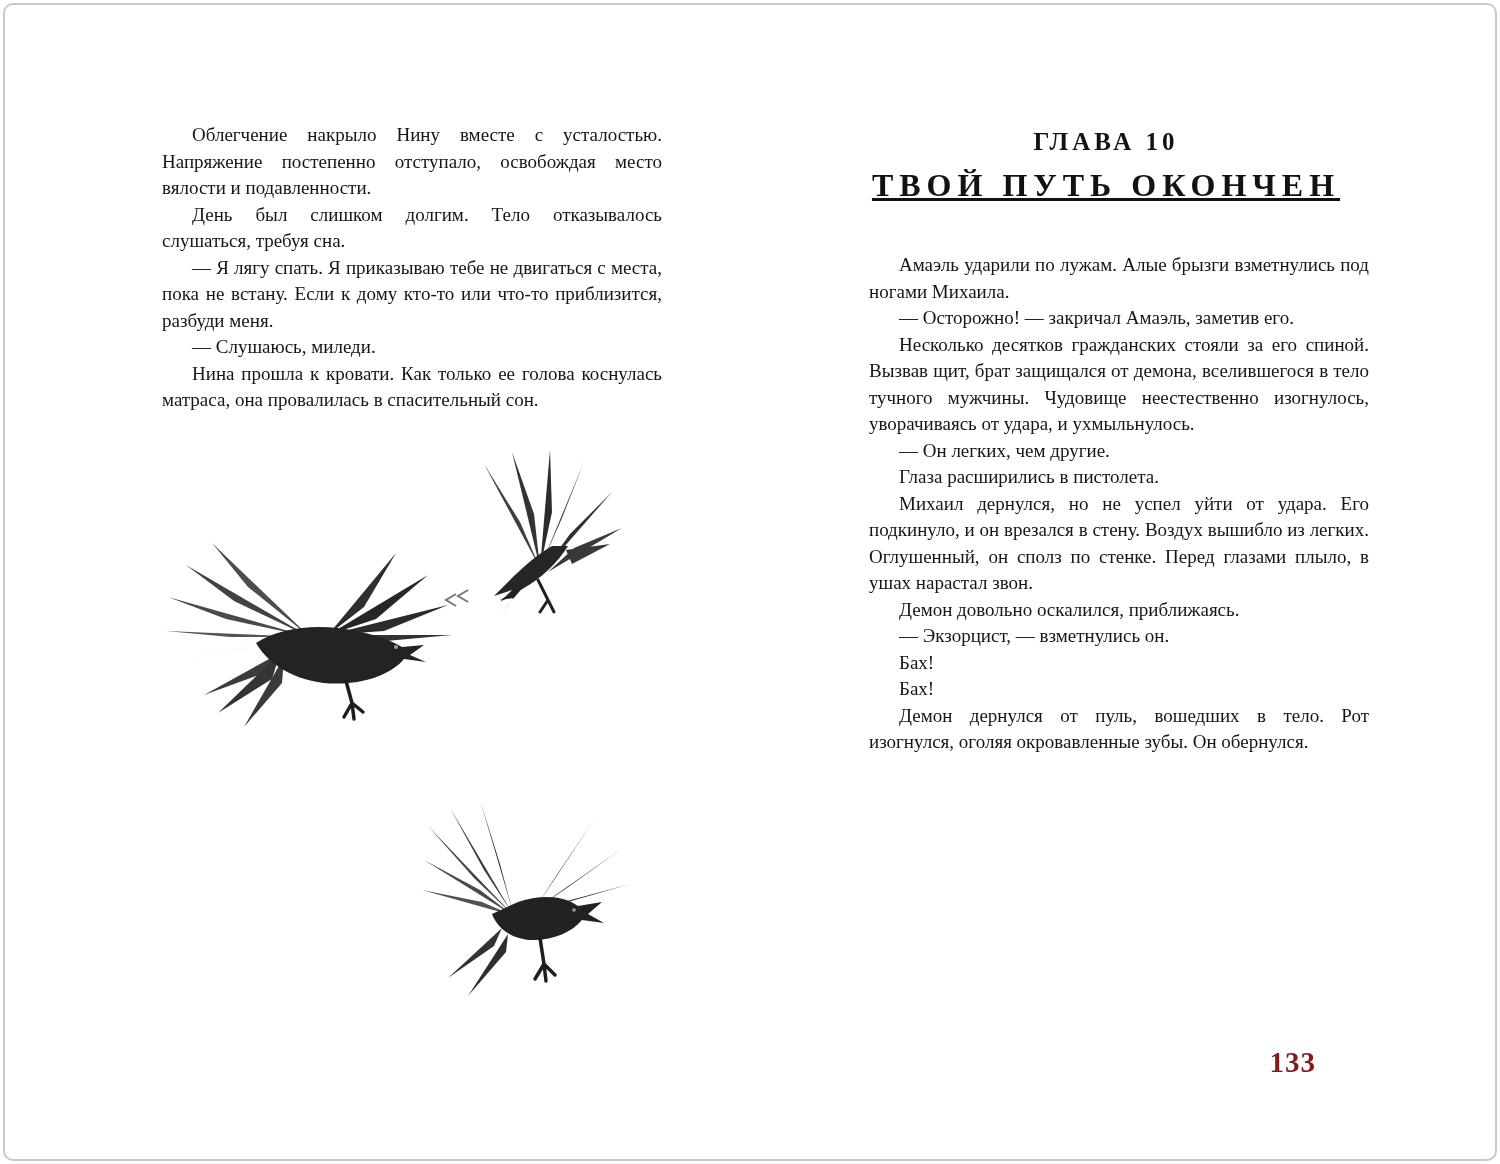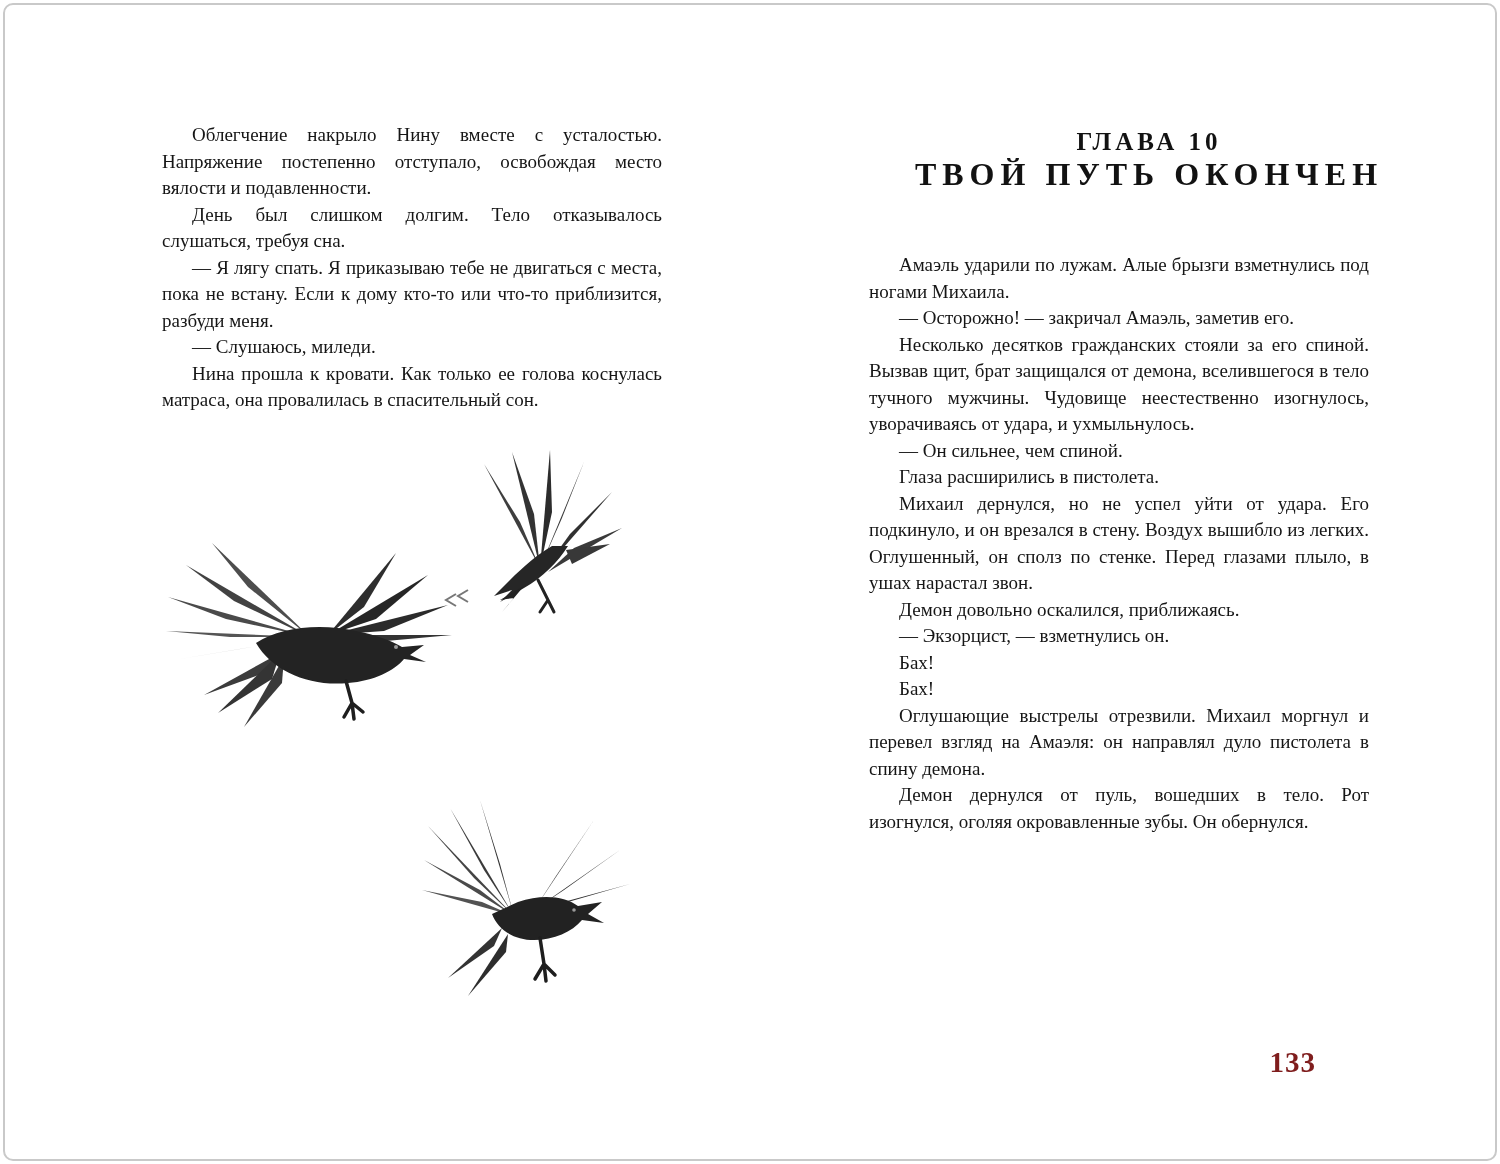--- a/index.html
+++ b/index.html
@@ -23,35 +23,36 @@
     line-height: 26.5px;
     text-align: justify;
     hyphens: auto;
     -webkit-hyphens: auto;
   }
   .text-col p { text-indent: 30px; margin-left: 24px; }
   #left-col  { left: 138px; top: 122px; }
   #right-col { left: 845px; top: 252px; }
   .chapter-block {
     position: absolute;
-    left: 887px; top: 128px; width: 524px;
+    left: 844px; top: 128px; width: 524px;
     text-align: center;
     color: #121212;
   }
   .chapter-label {
     font-weight: 700;
     font-size: 25px;
     letter-spacing: 4px;
   }
   .chapter-title {
     font-weight: 700;
     font-size: 32px;
     letter-spacing: 6px;
-    margin-top: 0;
+    margin-top: 11px;
     white-space: nowrap;
+    text-decoration: underline;
   }
   .page-number {
     position: absolute;
     left: 1230px; top: 1046px; width: 86px;
     text-align: right;
     font-size: 29px;
     font-weight: 700;
     letter-spacing: 1px;
     color: #7f1d1d;
   }
@@ -131,24 +132,23 @@
 
 <div class="chapter-block">
   <div class="chapter-label">ГЛАВА 10</div>
   <div class="chapter-title">ТВОЙ ПУТЬ ОКОНЧЕН</div>
 </div>
 
 <div id="right-col" class="text-col">
     <p>Амаэль ударили по лужам. Алые брызги взметнулись под ногами Михаила.</p>
     <p>— Осторожно! — закричал Амаэль, заметив его.</p>
     <p>Несколько десятков гражданских стояли за его спиной. Вызвав щит, брат защищался от демона, вселившегося в тело тучного мужчины. Чудовище неестественно изогнулось, уворачиваясь от удара, и ухмыльнулось.</p>
-    <p>— Он сильнее, чем спиной.</p>
+    <p>— Он легких, чем другие.</p>
     <p>Глаза расширились в пистолета.</p>
     <p>Михаил дернулся, но не успел уйти от удара. Его подкинуло, и он врезался в стену. Воздух вышибло из легких. Оглушенный, он сполз по стенке. Перед глазами плыло, в ушах нарастал звон.</p>
     <p>Демон довольно оскалился, приближаясь.</p>
     <p>— Экзорцист, — взметнулись он.</p>
     <p>Бах!</p>
     <p>Бах!</p>
-    <p>Оглушающие выстрелы отрезвили. Михаил моргнул и перевел взгляд на Амаэля: он направлял дуло пистолета в спину демона.</p>
     <p>Демон дернулся от пуль, вошедших в тело. Рот изогнулся, оголяя окровавленные зубы. Он обернулся.</p>
   </div>
 
 <div class="page-number">133</div>
 
 </body></html>

